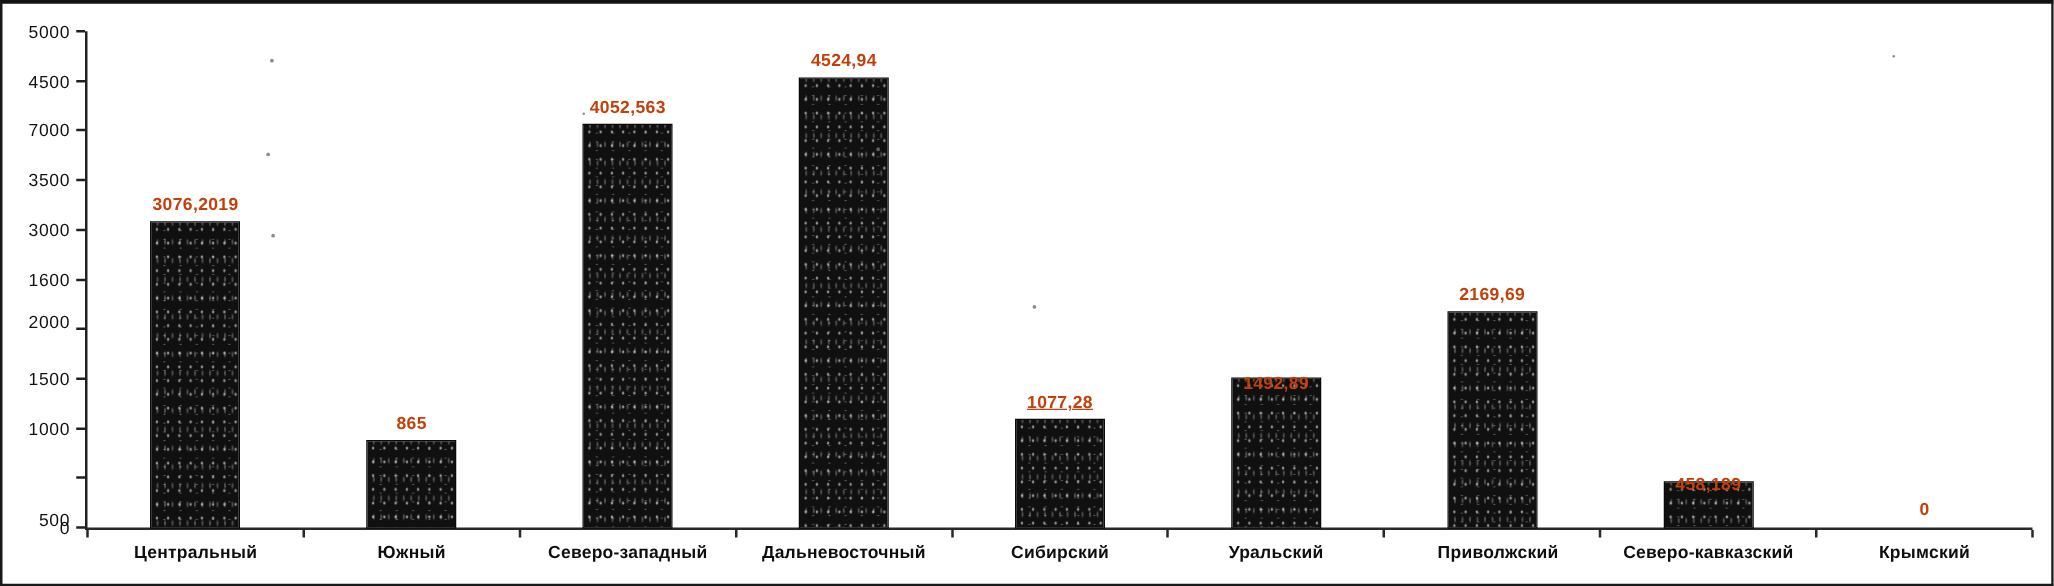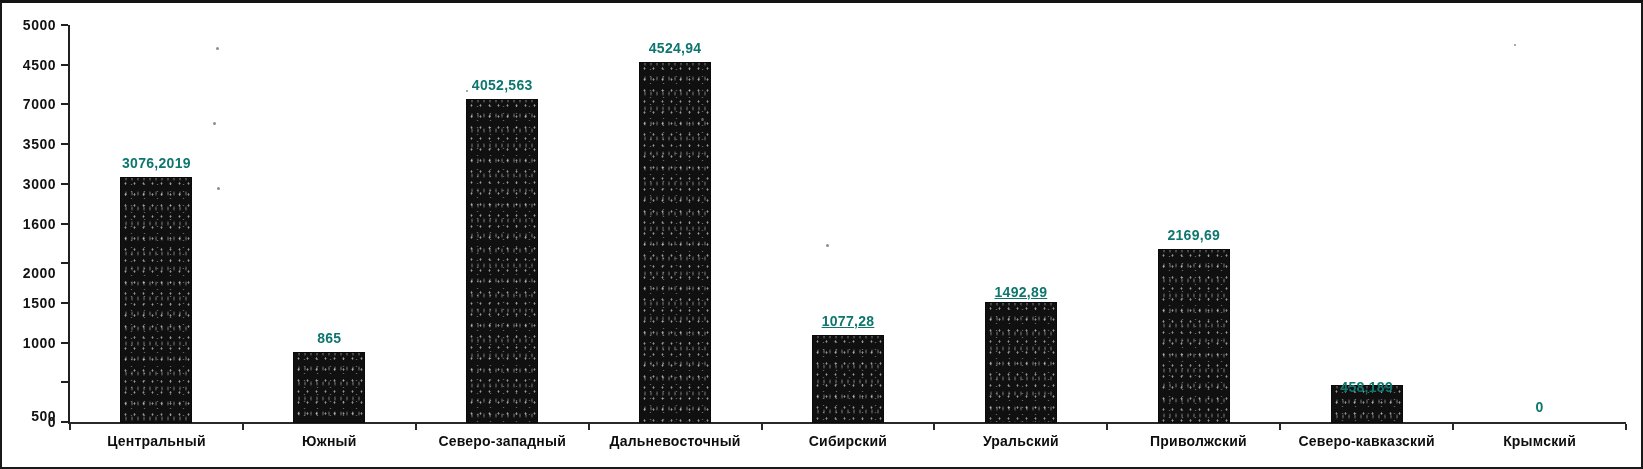--- a/index.html
+++ b/index.html
@@ -21,21 +21,21 @@
     border-left:2px solid #222;
     border-bottom:2px solid #2a2a2a;
     box-sizing:content-box;
   }
   .ytick-label{
     position:absolute;
     right:1587px; 
     width:60px;
     text-align:right;
     font-size:14px;
-    font-weight:700;
+    font-weight:400;
     color:#141414;
     letter-spacing:0.5px;
     transform:translateY(-50%);
   }
   .ytick-mark{
     position:absolute;
     width:7px;height:2px;
     background:#222;
     left:-9px;
   }
@@ -57,21 +57,21 @@
     background-size:9px 11px, 13px 7px, 6px 15px;
     background-position:0 0, 4px 3px, 2px 8px;
     outline:1px solid #0c0c0c;
   }
   .bar-value{
     position:absolute;
     width:140px;
     text-align:center;
     font-size:14px;
     font-weight:600;
-    color:#0f766e;
+    color:#c2410c;
     letter-spacing:0.3px;
   }
   .cat-label{
     position:absolute;
     top:408px;
     text-align:center;
     font-size:14px;
     font-weight:600;
     color:#101010;
     letter-spacing:0.2px;
@@ -91,21 +91,21 @@
   <div class="plot">
     <div id="yticks">
         <div class="ytick-label" style="top: 397px; left: -62px; right: auto; width: 48px;">0</div>
         <div class="ytick-mark" style="top: 396px;"></div>
         <div class="ytick-label" style="top: 357.3px; left: -62px; right: auto; width: 48px; margin-top: 34px;">500</div>
         <div class="ytick-mark" style="top: 356.3px;"></div>
         <div class="ytick-label" style="top: 317.6px; left: -62px; right: auto; width: 48px;">1000</div>
         <div class="ytick-mark" style="top: 316.6px;"></div>
         <div class="ytick-label" style="top: 277.9px; left: -62px; right: auto; width: 48px;">1500</div>
         <div class="ytick-mark" style="top: 276.9px;"></div>
-        <div class="ytick-label" style="top: 248px; left: -62px; right: auto; width: 48px;">2000</div>
+        <div class="ytick-label" style="top: 232px; left: -62px; right: auto; width: 48px;">2000</div>
         <div class="ytick-mark" style="top: 237.2px;"></div>
         <div class="ytick-label" style="top: 198.5px; left: -62px; right: auto; width: 48px;">1600</div>
         <div class="ytick-mark" style="top: 197.5px;"></div>
         <div class="ytick-label" style="top: 158.8px; left: -62px; right: auto; width: 48px;">3000</div>
         <div class="ytick-mark" style="top: 157.8px;"></div>
         <div class="ytick-label" style="top: 119.1px; left: -62px; right: auto; width: 48px;">3500</div>
         <div class="ytick-mark" style="top: 118.1px;"></div>
         <div class="ytick-label" style="top: 79.4px; left: -62px; right: auto; width: 48px;">7000</div>
         <div class="ytick-mark" style="top: 78.4px;"></div>
         <div class="ytick-label" style="top: 39.7px; left: -62px; right: auto; width: 48px;">4500</div>
@@ -134,21 +134,21 @@
         <div class="bar" style="left: 915.889px; height: 119px;"></div>
         <div class="bar" style="left: 1088.78px; height: 172px;"></div>
         <div class="bar" style="left: 1261.67px; height: 36px;"></div>
       </div>
     <div id="valuelabels">
         <div class="bar-value" style="left: 16.4444px; bottom: 251px;">3076,2019</div>
         <div class="bar-value" style="left: 189.333px; bottom: 76px;">865</div>
         <div class="bar-value" style="left: 362.222px; bottom: 329px;">4052,563</div>
         <div class="bar-value" style="left: 535.111px; bottom: 366px;">4524,94</div>
         <div class="bar-value" style="left: 708px; bottom: 93px; text-decoration: underline;">1077,28</div>
-        <div class="bar-value" style="left: 880.889px; bottom: 122px; text-decoration: underline;">1492,89</div>
+        <div class="bar-value" style="left: 880.889px; bottom: 108px;">1492,89</div>
         <div class="bar-value" style="left: 1053.78px; bottom: 179px;">2169,69</div>
         <div class="bar-value" style="left: 1226.67px; bottom: 27px;">458,189</div>
         <div class="bar-value" style="left: 1399.56px; bottom: 7px;">0</div>
       </div>
     <div id="catlabels">
         <div class="cat-label" style="left: 0px; width: 172.889px;">Центральный</div>
         <div class="cat-label" style="left: 172.889px; width: 172.889px;">Южный</div>
         <div class="cat-label" style="left: 345.778px; width: 172.889px;">Северо-западный</div>
         <div class="cat-label" style="left: 518.667px; width: 172.889px;">Дальневосточный</div>
         <div class="cat-label" style="left: 691.556px; width: 172.889px;">Сибирский</div>

